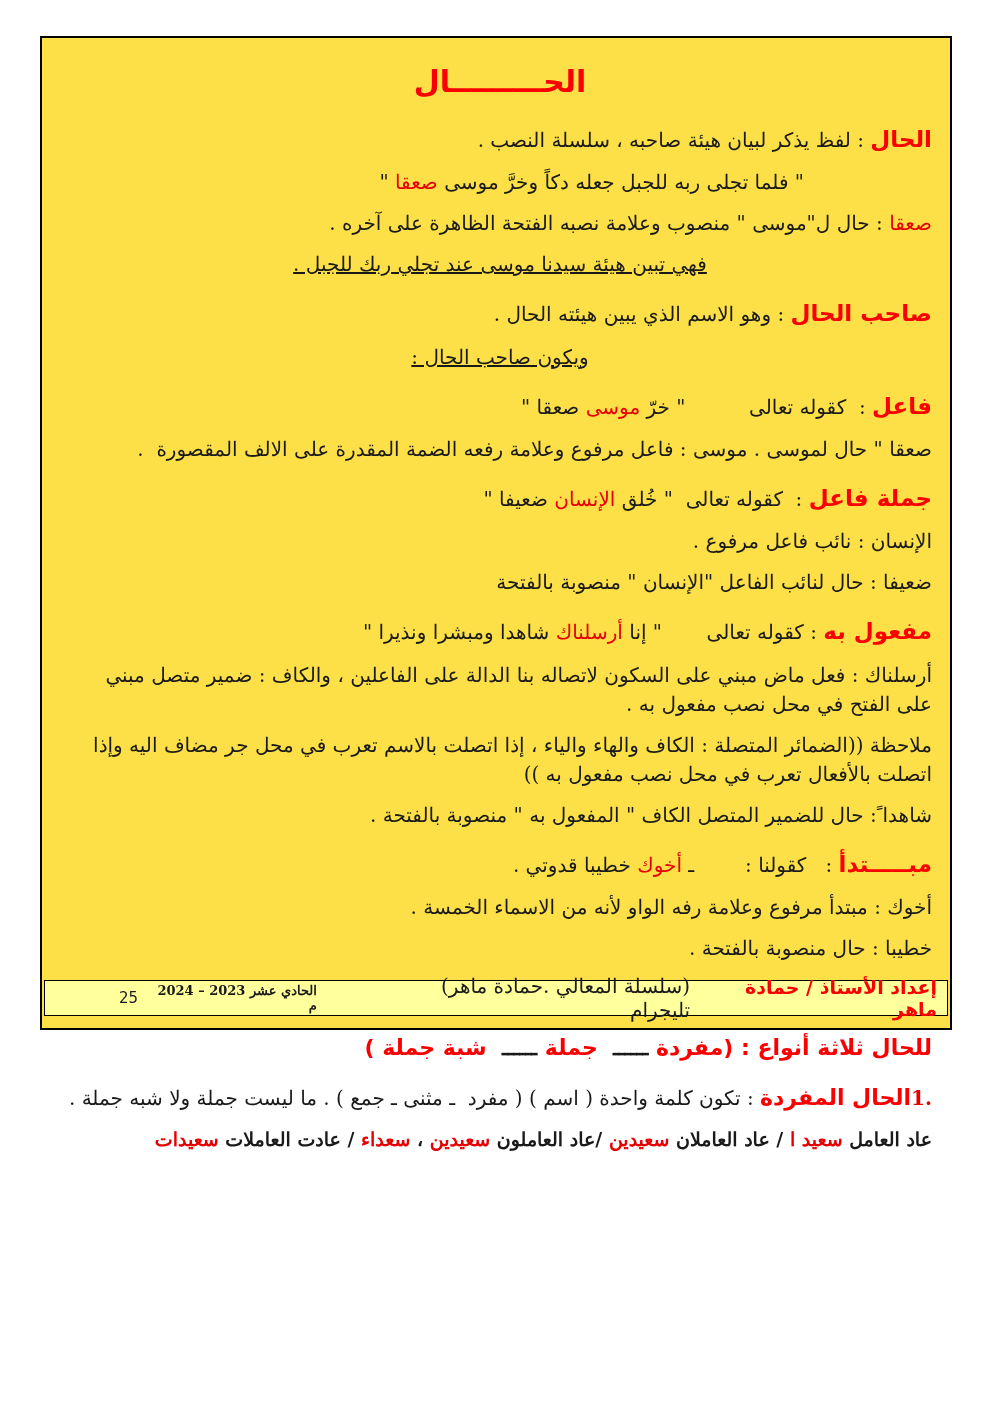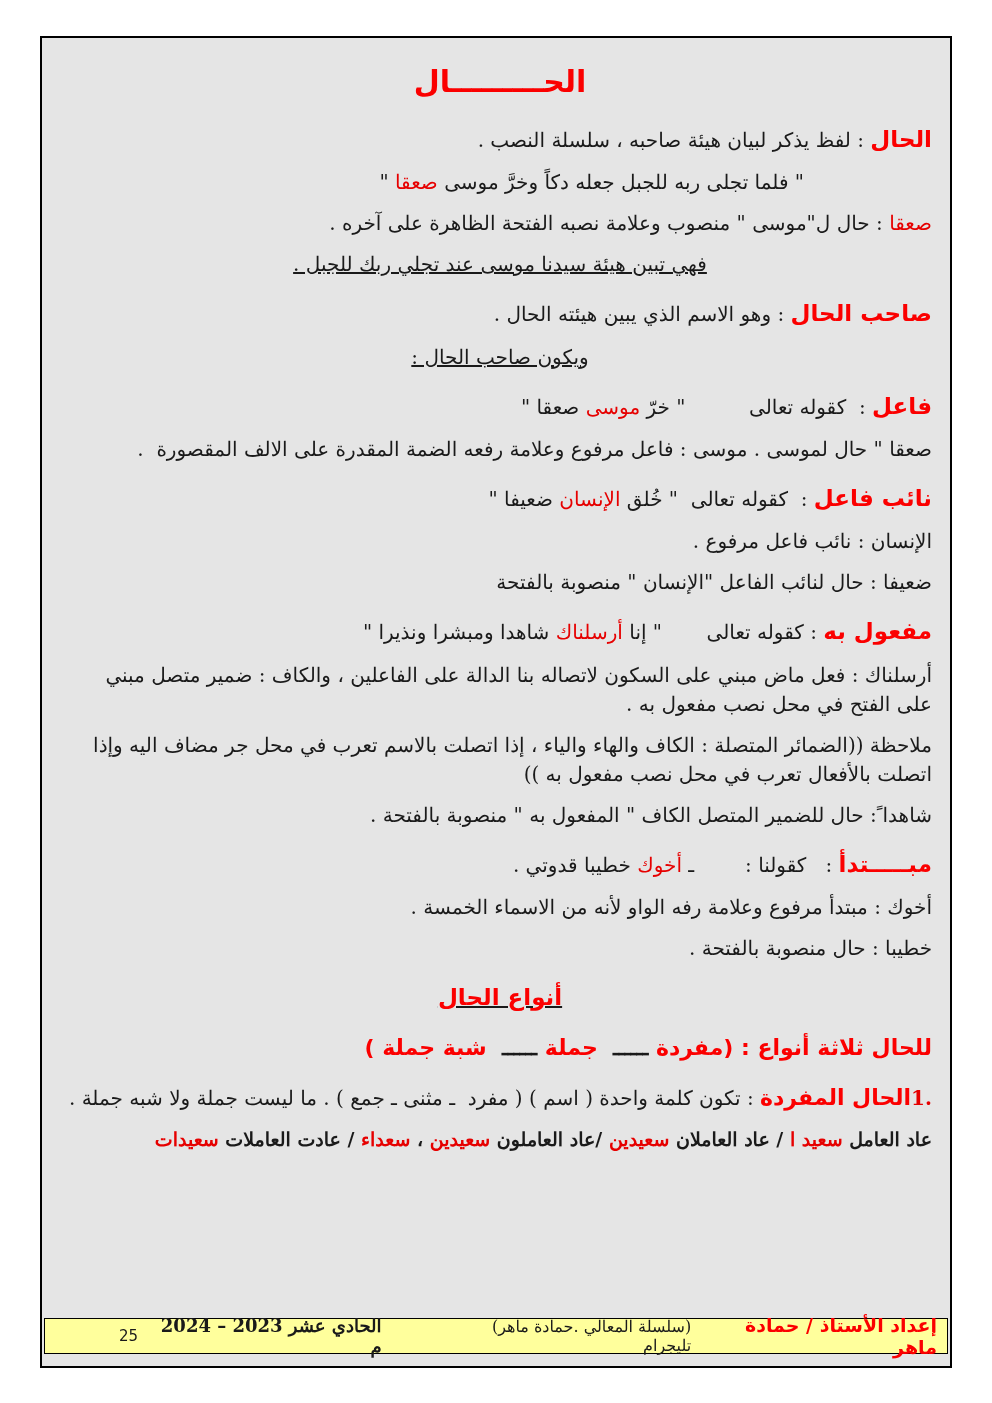--- a/index.html
+++ b/index.html
@@ -10,22 +10,22 @@
     --border-black:#000000;
   }
   *{box-sizing:border-box;}
   html,body{margin:0;padding:0;}
   body{
     width:992px;height:1403px;position:relative;background:#ffffff;
     color:var(--text-black);
     font-family:"DejaVu Serif","Liberation Serif",serif;
   }
   .frame{
-    position:absolute;left:40px;top:36px;width:912px;height:1332px;
-    border:2px solid var(--border-black);background:#e5e5e5;
+    position:absolute;left:40px;top:36px;width:912px;height:994px;
+    border:2px solid var(--border-black);background:#fde047;
   }
   .content{
     position:absolute;top:26px;right:18px;left:26px;direction:rtl;
   }
   .title{
     text-align:center;color:var(--heading-red);font-weight:bold;
     font-size:30px;margin:0 0 24px 0;
     font-family:"DejaVu Sans","Liberation Sans",sans-serif;
   }
   .line{
@@ -50,22 +50,22 @@
   .footer{
     position:absolute;left:2px;right:2px;bottom:12px;height:36px;
     background:var(--footer-yellow);border:1px solid var(--border-black);
     display:flex;align-items:center;direction:rtl;
     padding:0 10px;font-size:17px;
   }
   .footer .author{
     color:var(--heading-red);font-weight:bold;font-size:19px;
     font-family:"DejaVu Sans","Liberation Sans",sans-serif;
   }
-  .footer .series{margin-right:6px;font-size:16px;}
-  .footer .termyear{margin-right:60px;font-size:18px;font-weight:bold;margin-left:8px;}
+  .footer .series{margin-right:6px;font-size:20px;}
+  .footer .termyear{margin-right:60px;font-size:13px;font-weight:bold;margin-left:8px;}
   .footer .pagenum{
     margin-inline-start:auto;margin-inline-end:64px;font-size:15px;
     font-family:"DejaVu Sans","Liberation Sans",sans-serif;
   }
 </style>
 </head>
 <body>
 
 <div class="frame">
   <div class="content">
@@ -81,21 +81,21 @@
     <div class="line center">فهي تبين هيئة سيدنا موسى عند تجلي ربك للجبل .</div>
 
     <div class="line mt"><span class="h">صاحب الحال</span><span> : وهو الاسم الذي يبين هيئته الحال .</span></div>
 
     <div class="line center">ويكون صاحب الحال :</div>
 
     <div class="line mt"><span class="h">فاعل</span><span> :  كقوله تعالى          </span><span>" خرّ </span><span class="r">موسى</span><span> صعقا "</span></div>
 
     <div class="line">صعقا " حال لموسى . موسى : فاعل مرفوع وعلامة رفعه الضمة المقدرة على الالف المقصورة  .</div>
 
-    <div class="line mt"><span class="h">نائب فاعل</span><span> :  كقوله تعالى  </span><span>" خُلق </span><span class="r">الإنسان</span><span> ضعيفا "</span></div>
+    <div class="line mt"><span class="h">جملة فاعل</span><span> :  كقوله تعالى  </span><span>" خُلق </span><span class="r">الإنسان</span><span> ضعيفا "</span></div>
 
     <div class="line">الإنسان : نائب فاعل مرفوع .</div>
     <div class="line">ضعيفا : حال لنائب الفاعل "الإنسان " منصوبة بالفتحة</div>
 
     <div class="line mt"><span class="h">مفعول به</span><span> : كقوله تعالى       </span><span>" إنا </span><span class="r">أرسلناك</span><span> شاهدا ومبشرا ونذيرا "</span></div>
 
     <div class="line para">أرسلناك : فعل ماض مبني على السكون لاتصاله بنا الدالة على الفاعلين ، والكاف : ضمير متصل مبني على الفتح في محل نصب مفعول به .</div>
 
     <div class="line para">ملاحظة ((الضمائر المتصلة : الكاف والهاء والياء ، إذا اتصلت بالاسم تعرب في محل جر مضاف اليه وإذا اتصلت بالأفعال تعرب في محل نصب مفعول به ))</div>
 

